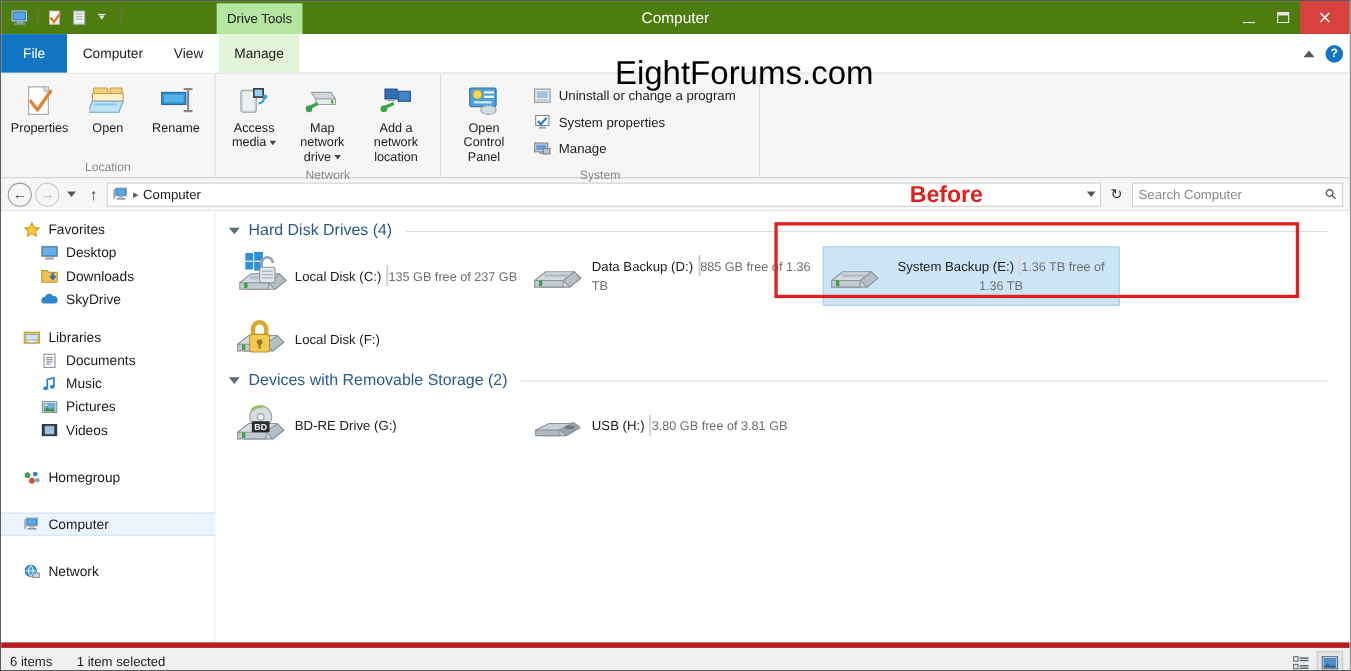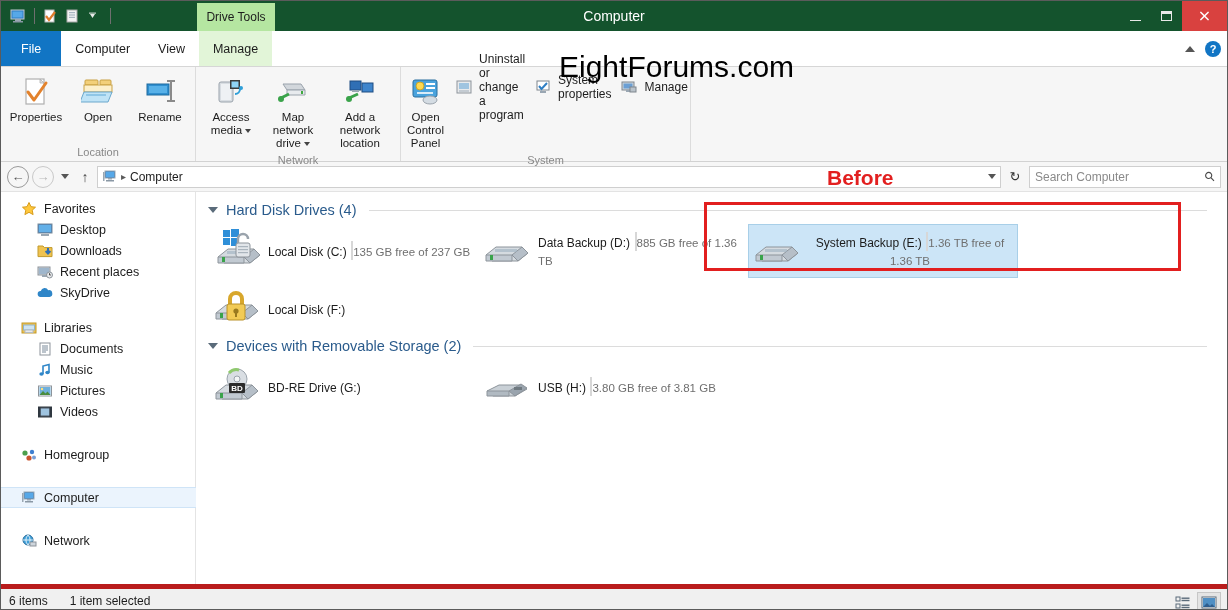--- a/index.html
+++ b/index.html
@@ -14,21 +14,21 @@
     width: 1228px; height: 610px;
     border: 1px solid #5b5b5b;
     background: #ffffff;
     overflow: hidden;
   }
 
   
   .titlebar {
     position: relative;
     height: 30px;
-    background: #14532d;
+    background: #4d7c0f;
     display: flex;
     align-items: flex-start;
   }
   .qat {
     display: flex; align-items: center;
     padding-left: 8px; gap: 3px;
     height: 100%;
   }
   .qat-ico { width: 19px; height: 19px; position: relative; }
   .qat-sep {
@@ -129,21 +129,21 @@
   .bigbtn .ic { height: 34px; display:flex; align-items:center; justify-content:center; }
   .bigbtn .lbl { margin-top: 2px; }
   .caret-dn {
     display: inline-block;
     width: 0; height: 0;
     border-left: 3.5px solid transparent;
     border-right: 3.5px solid transparent;
     border-top: 4px solid #444;
     margin-left: 3px; vertical-align: middle;
   }
-  .smalllist { display: flex; flex-direction: row; justify-content: center; padding: 4px 6px 0 6px; gap: 2px; }
+  .smalllist { display: flex; flex-direction: column; justify-content: center; padding: 4px 6px 0 6px; gap: 2px; }
   .smallbtn {
     display: flex; align-items: center; gap: 7px;
     font-size: 12px; color: #1c1c1c;
     padding: 2px 4px; height: 22px;
   }
   .watermark {
     position: absolute;
     left: 558px; top: -17px;
     font-size: 30px; font-weight: normal;
     color: #000000;
@@ -606,32 +606,20 @@
           <svg width="16" height="14" viewBox="0 0 16 14">
               <path d="M1 2 h5 l1.4 1.6 h7.6 v9 h-14 z" fill="#f0c350" stroke="#c19a2c"></path>
               <path d="M11 4 v5 M8.6 7 l2.4 2.6 l2.4 -2.6" stroke="#2f6fb5" stroke-width="2" fill="none"></path>
             </svg>
         </span>
         <span>Downloads</span>
       </div>
       <div class="np-item child">
         <span>
           <svg width="16" height="14" viewBox="0 0 16 14">
-              <rect x="1" y="2" width="12" height="8" fill="#cfd6dd" stroke="#8d949b"></rect>
-              <rect x="2" y="3" width="10" height="6" fill="#9fb6cc"></rect>
-              <rect x="5" y="10" width="5" height="2" fill="#9aa7b3"></rect>
-              <circle cx="12.5" cy="10" r="3" fill="#e8eaec" stroke="#8d949b"></circle>
-              <path d="M12.5 8.2 v1.8 h1.4" stroke="#4a4a4a" fill="none"></path>
-            </svg>
-        </span>
-        <span>Recent places</span>
-      </div>
-      <div class="np-item child">
-        <span>
-          <svg width="16" height="14" viewBox="0 0 16 14">
               <path d="M3.5 11 a3 3 0 0 1 .3 -6 a4 4 0 0 1 7.4 -.8 a3.2 3.2 0 0 1 1.3 6.8 z" fill="#2f86c8"></path>
             </svg>
         </span>
         <span>SkyDrive</span>
       </div>
 
       <div class="np-gap"></div>
 
       <div class="np-item">
         <span>

